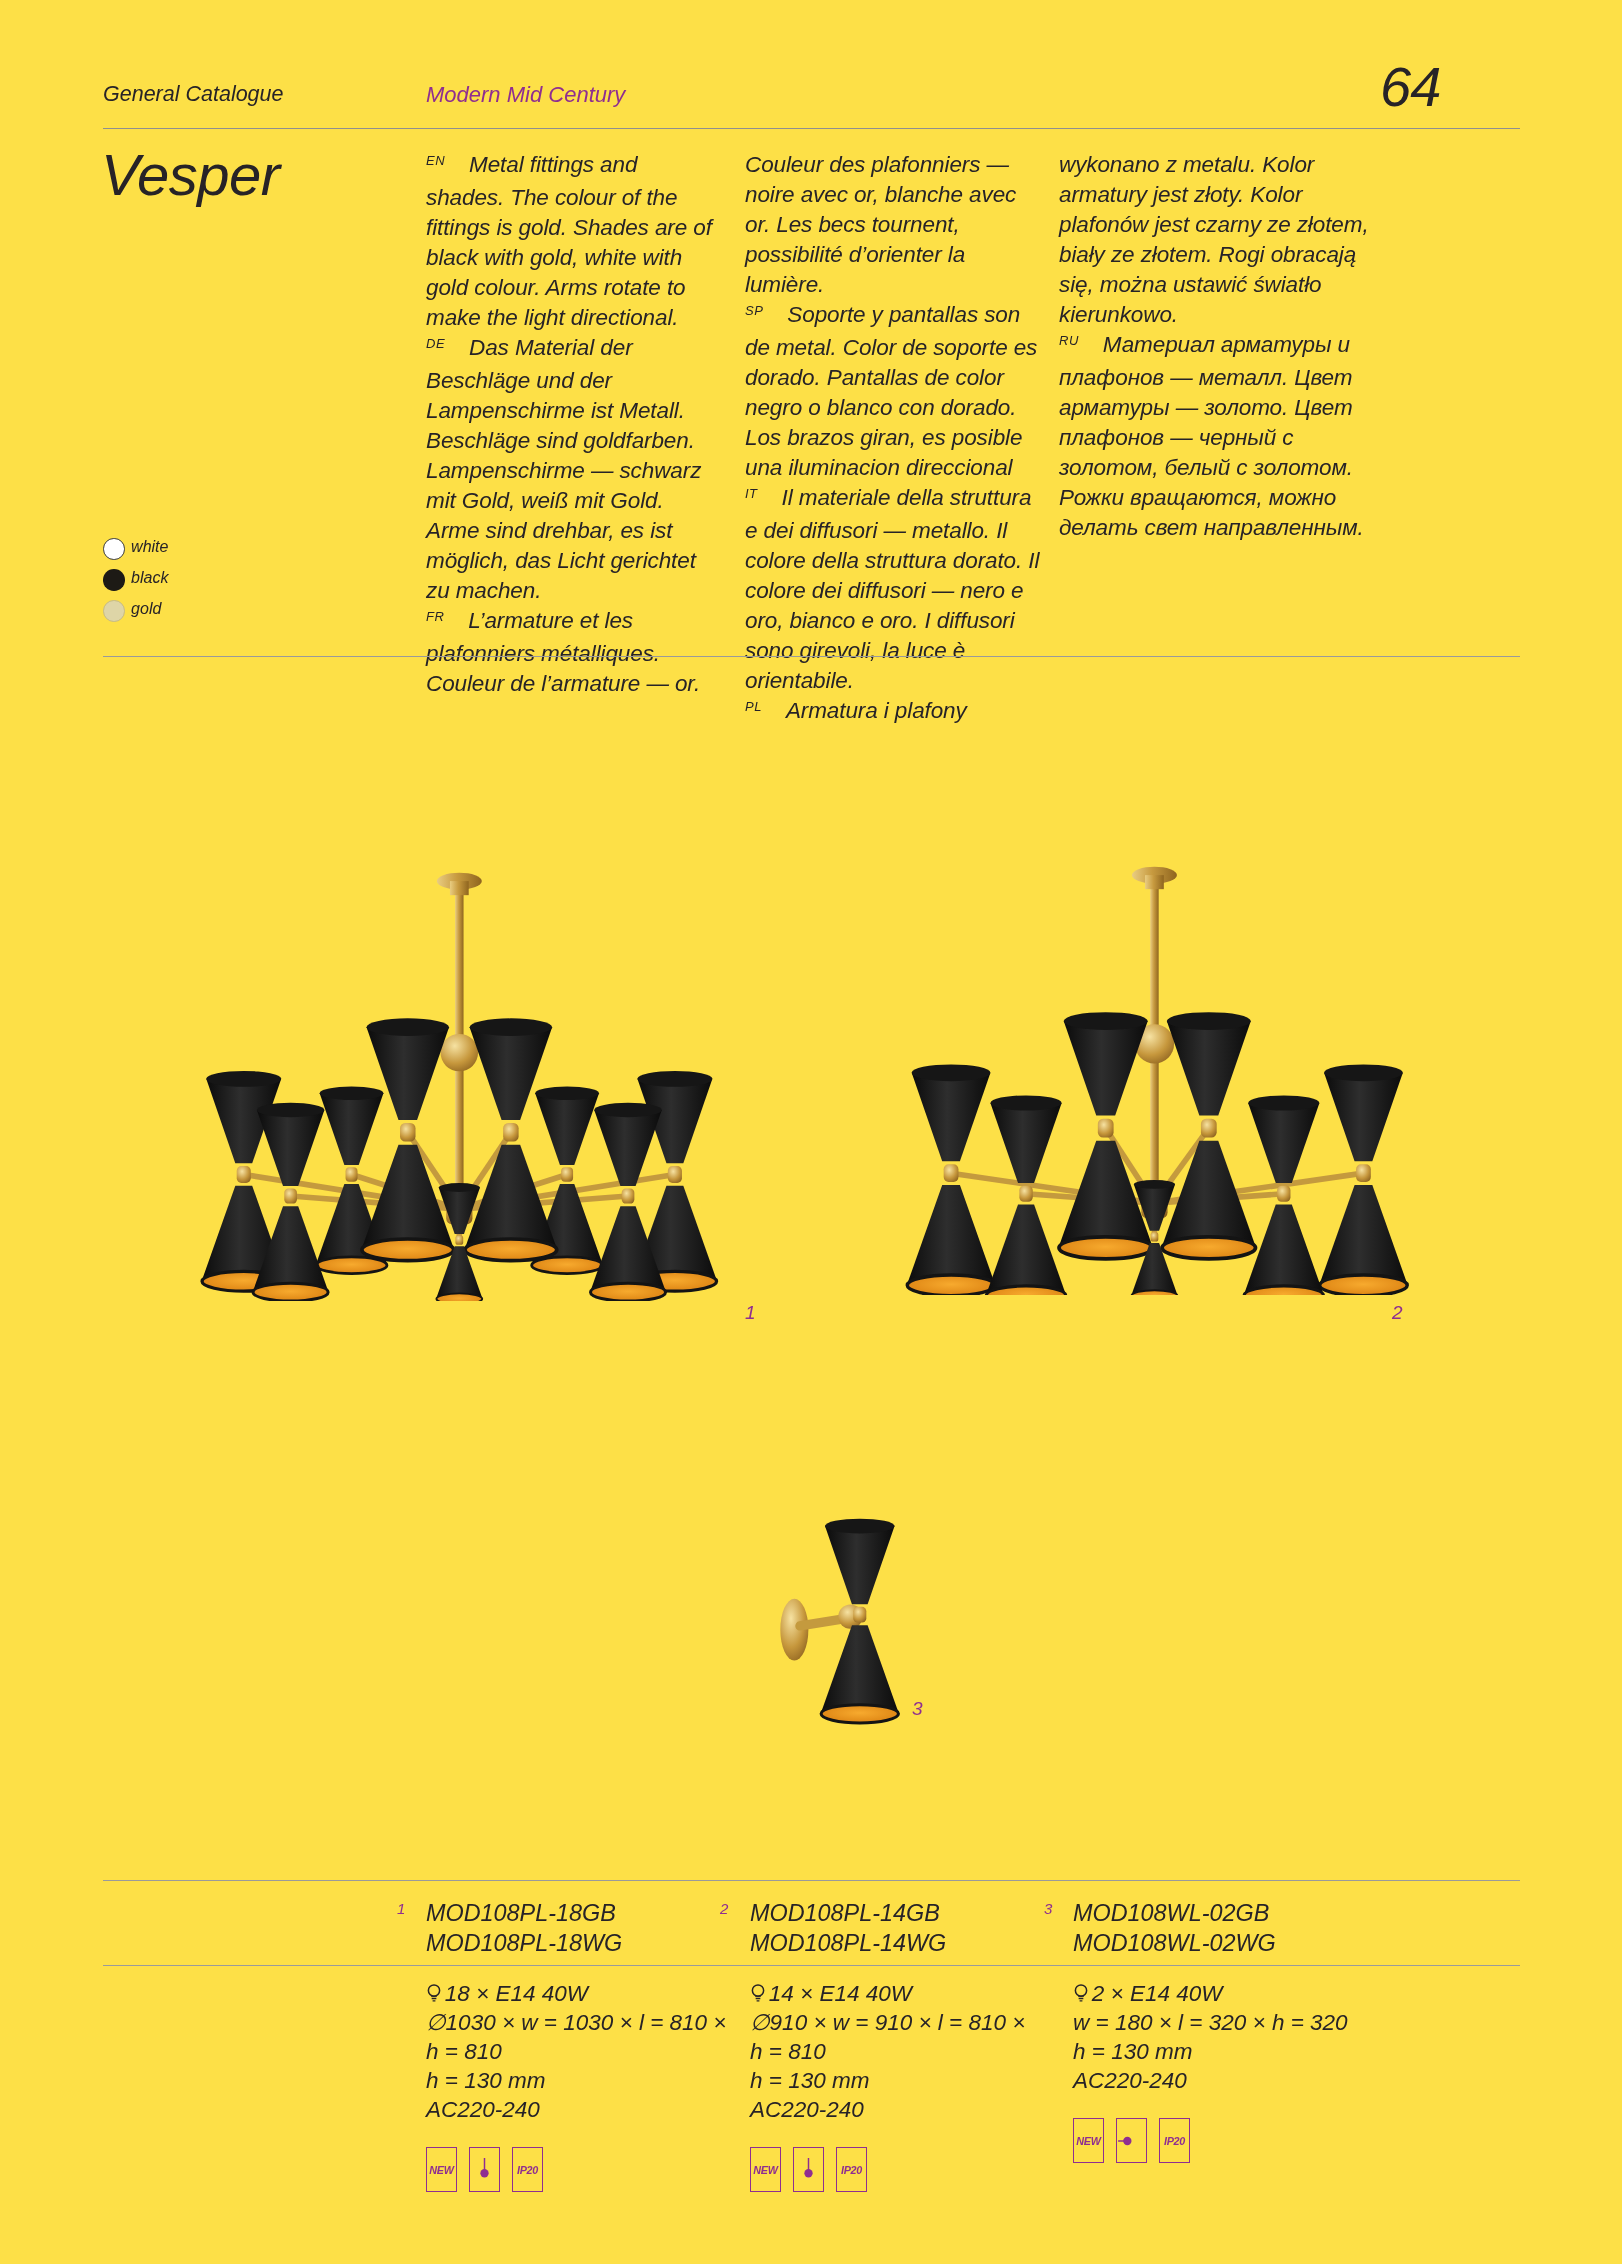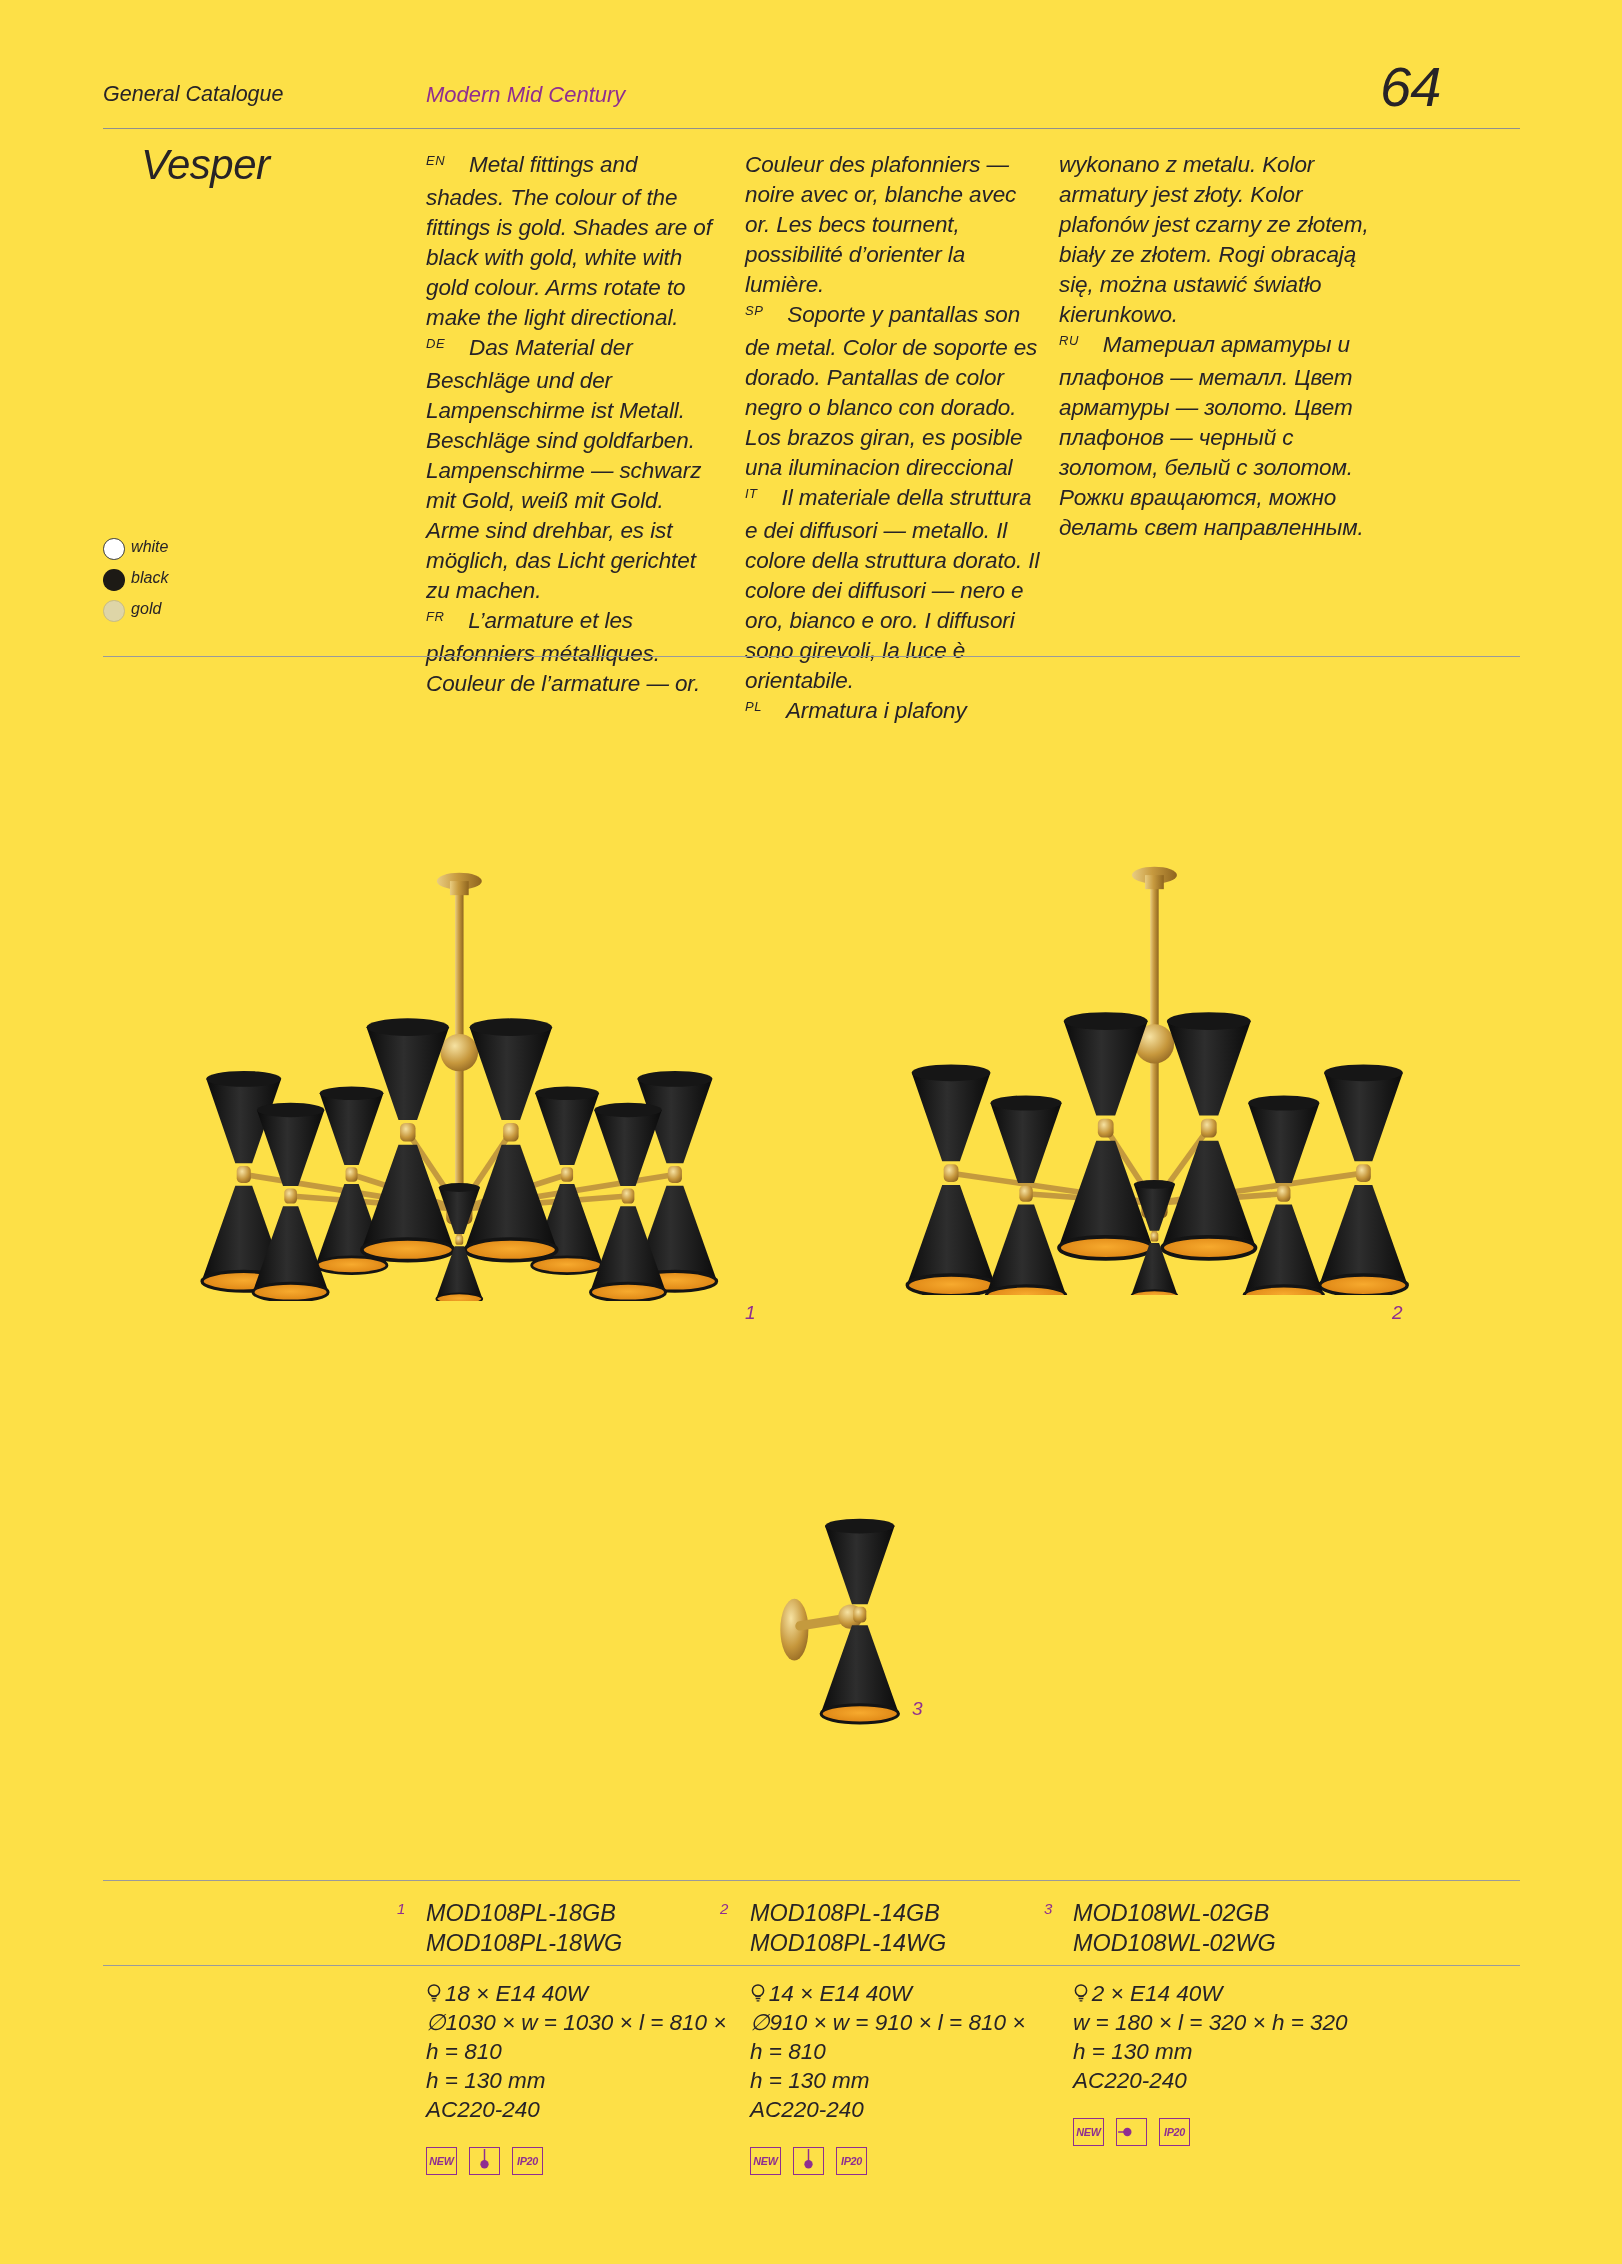--- a/index.html
+++ b/index.html
@@ -6,21 +6,21 @@
   .page{position:relative;width:1623px;height:2265px;background:#fde047;overflow:hidden;
         font-family:"Liberation Sans", sans-serif;color:#272327;font-style:italic;}
   .abs{position:absolute;}
   .hline{position:absolute;height:0;border-top:1.4px solid #8f8f8f;}
   .hline.thin{border-top:0.9px solid #9a9a9a;}
 
   .hdr-left{left:103px;top:82px;font-size:21.5px;}
   .hdr-section{left:426px;top:82px;font-size:22px;color:#8f2e90;}
   .page-num{left:1380px;top:54px;font-size:56px;letter-spacing:-0.9px;color:#272327;}
 
-  .title{left:101px;top:141px;font-size:42px;font-weight:500;letter-spacing:-0.5px;margin-left:40px;}
+  .title{left:101px;top:141px;font-size:58px;font-weight:500;letter-spacing:-0.5px;}
 
   .swatches{left:103px;top:538px;}
   .swatch-row{display:flex;height:31px;font-size:16px;}
   .swatch{width:21.5px;height:21.5px;border-radius:50%;margin-right:6.6px;box-sizing:border-box;flex:0 0 auto;}
   .swatch.white{background:#ffffff;border:1.5px solid #3a3a3a;}
   .swatch.black{background:#1d1a15;}
   .swatch.gold{background:#ded5a7;border:1.5px solid #c6ba84;}
 
   .desc-col{position:absolute;top:150px;font-size:22.5px;line-height:30px;letter-spacing:-0.1px;color:#272327;}
   .desc-col p{margin:0;}
@@ -32,21 +32,21 @@
   .fig-num{position:absolute;font-size:19px;color:#8f2e90;}
 
   .item-num{position:absolute;font-size:15px;color:#8f2e90;}
   .codes{position:absolute;top:1898px;font-size:23.4px;line-height:30px;}
   .codes div{white-space:nowrap;}
   .specs{position:absolute;top:1979px;font-size:22.5px;line-height:29px;}
   .specs div{white-space:nowrap;}
   .bulb{vertical-align:-4.7px;margin-right:2.8px;}
 
   .badges{position:absolute;display:flex;}
-  .badge{width:31px;height:28px;border:1.9px solid #8f2e90;box-sizing:border-box;margin-right:12px;
+  .badge{width:31px;height:45px;border:1.9px solid #8f2e90;box-sizing:border-box;margin-right:12px;
          display:flex;align-items:center;justify-content:center;
          font-size:10.8px;font-weight:bold;color:#8f2e90;letter-spacing:-0.3px;}
 </style>
 </head>
 <body>
 
 <div class="page">
 
   <svg width="0" height="0" style="position:absolute" aria-hidden="true">
     <defs>

